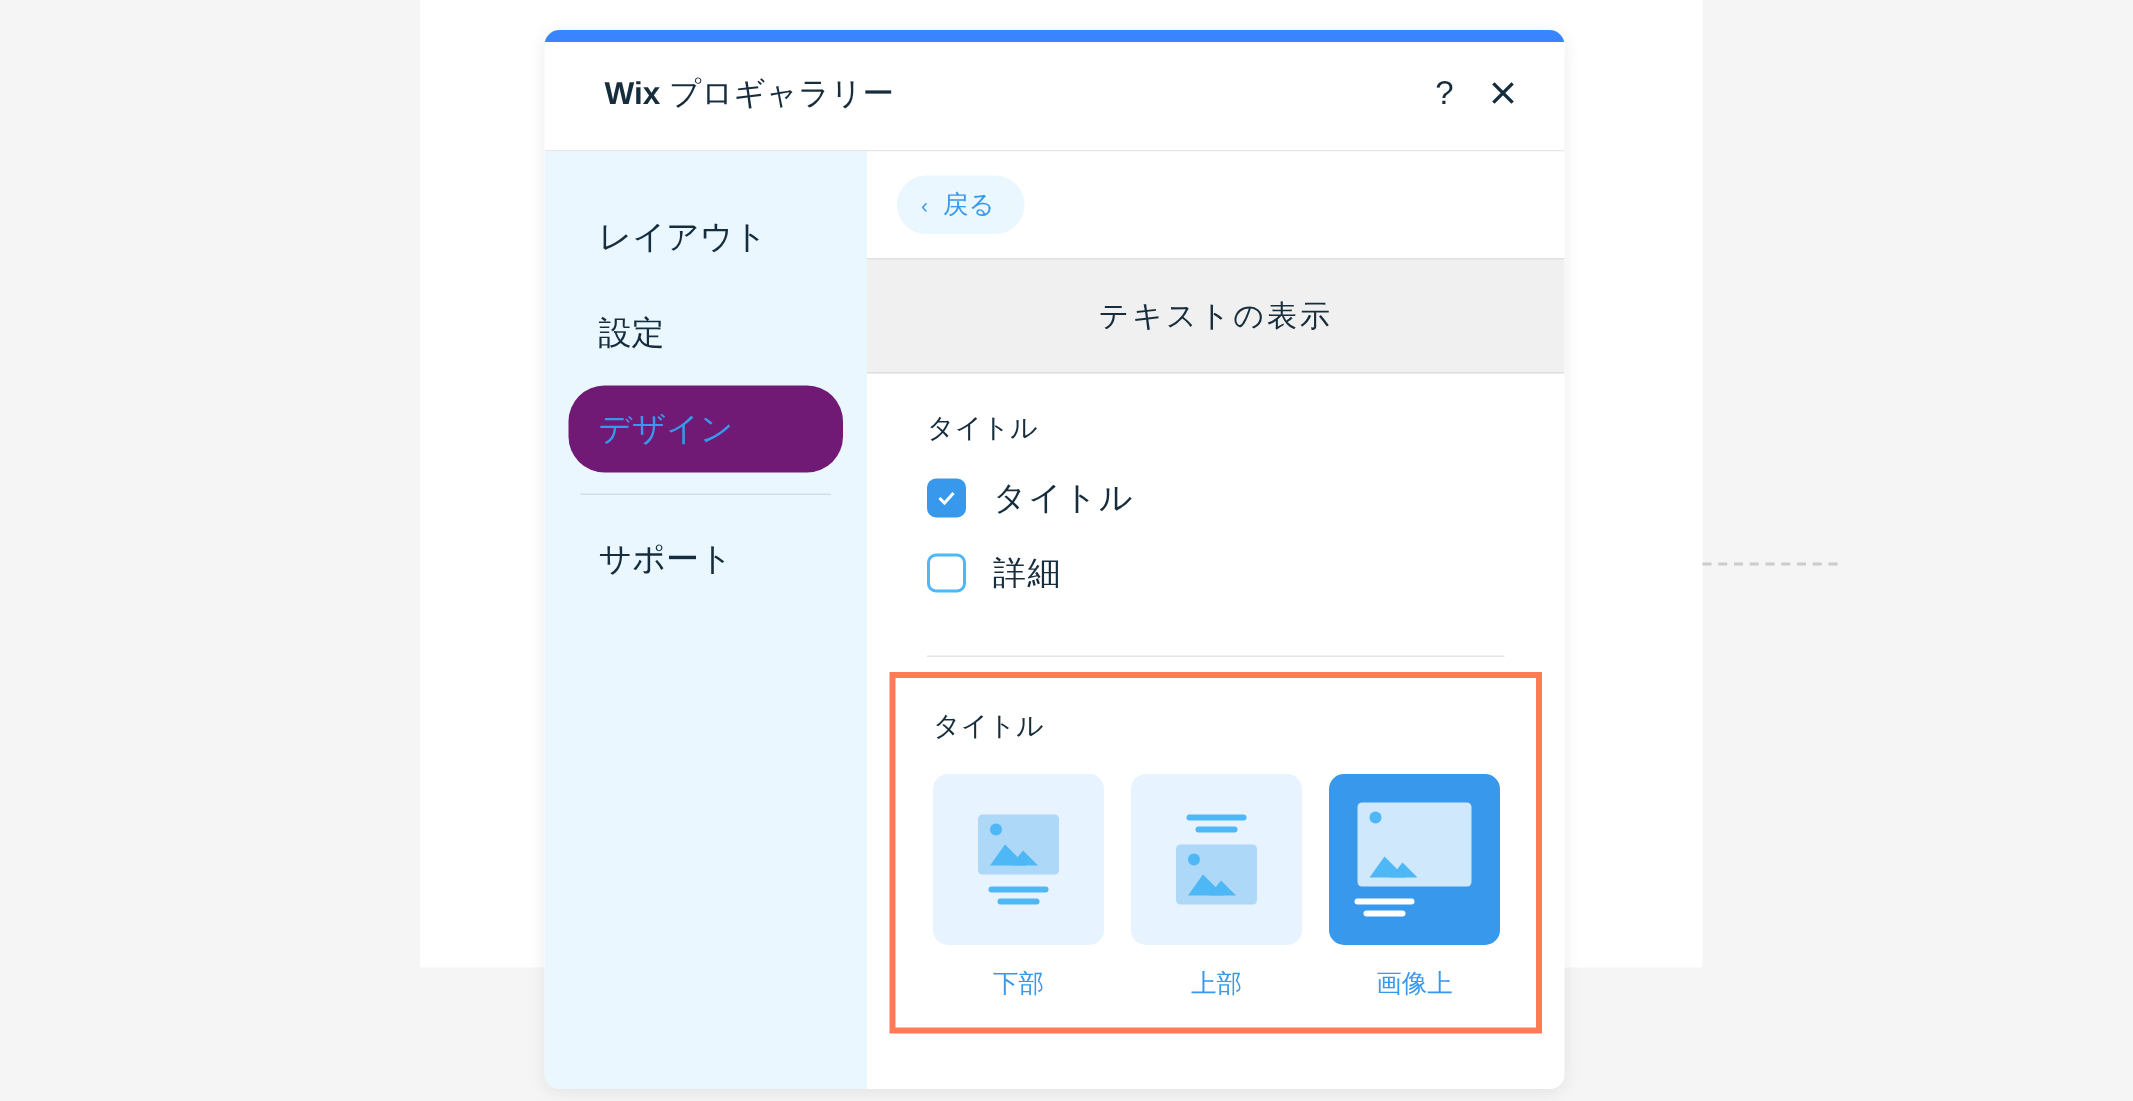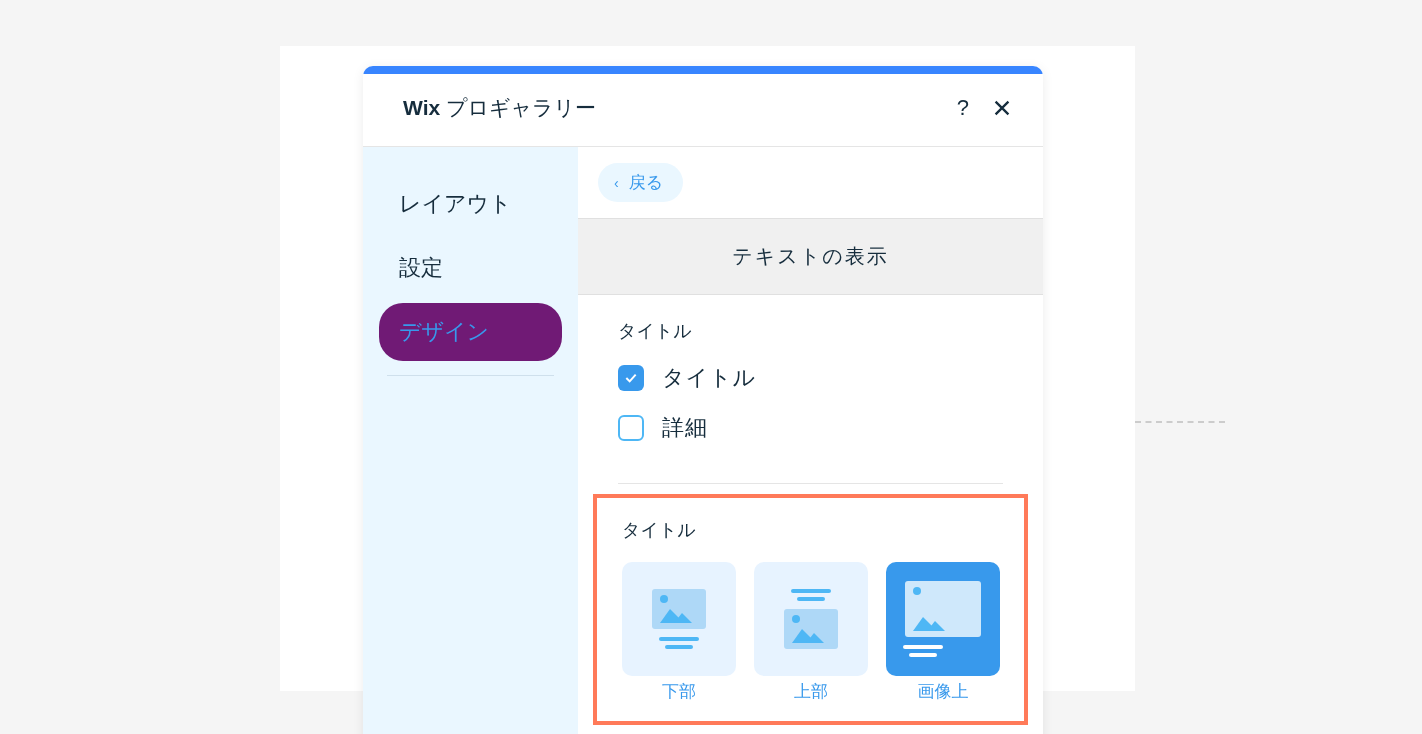--- a/index.html
+++ b/index.html
@@ -14,21 +14,20 @@
       height: 734px;
       position: relative;
     }
     .outer-container {
       position: absolute;
       left: 280px;
       top: 0;
       width: 855px;
       height: 645px;
       background: #fff;
-      margin-top: 46px;
     }
     .dashed-border {
       position: absolute;
       right: -90px;
       top: 375px;
       width: 90px;
       border-top: 2px dashed #ccc;
     }
     .panel {
       position: absolute;
@@ -194,21 +193,21 @@
     }
     .position-options {
       display: flex;
       gap: 18px;
       margin-top: 20px;
     }
     .position-wrap {
       display: flex;
       flex-direction: column;
       align-items: center;
-      gap: 4px;
+      gap: 14px;
     }
     .position-option {
       width: 114px;
       height: 114px;
       border-radius: 10px;
       display: flex;
       flex-direction: column;
       align-items: center;
       justify-content: center;
       cursor: pointer;
@@ -318,20 +317,21 @@
         </div>
       </div>
     </div>
 
     <div class="body">
       <div class="sidebar">
         <div class="sidebar-item">レイアウト</div>
         <div class="sidebar-item">設定</div>
         <div class="sidebar-item active">デザイン</div>
         <hr class="sidebar-divider">
+        <div class="sidebar-item">サポート</div>
       </div>
 
       <div class="main">
         <div class="back-row">
           <div class="back-button">
             <span class="back-chevron">‹</span>
             <span>戻る</span>
           </div>
         </div>
 

